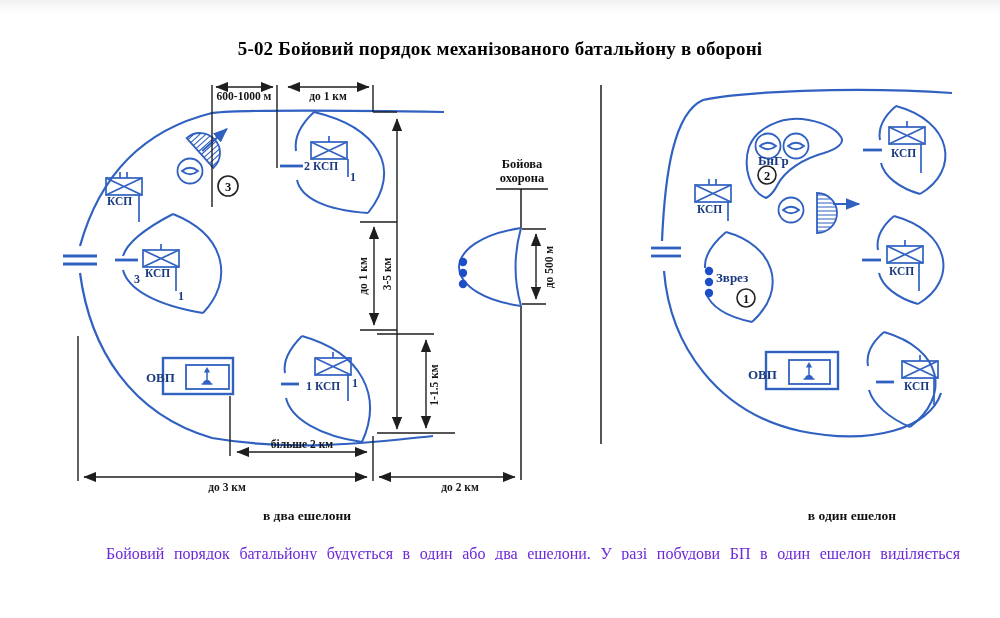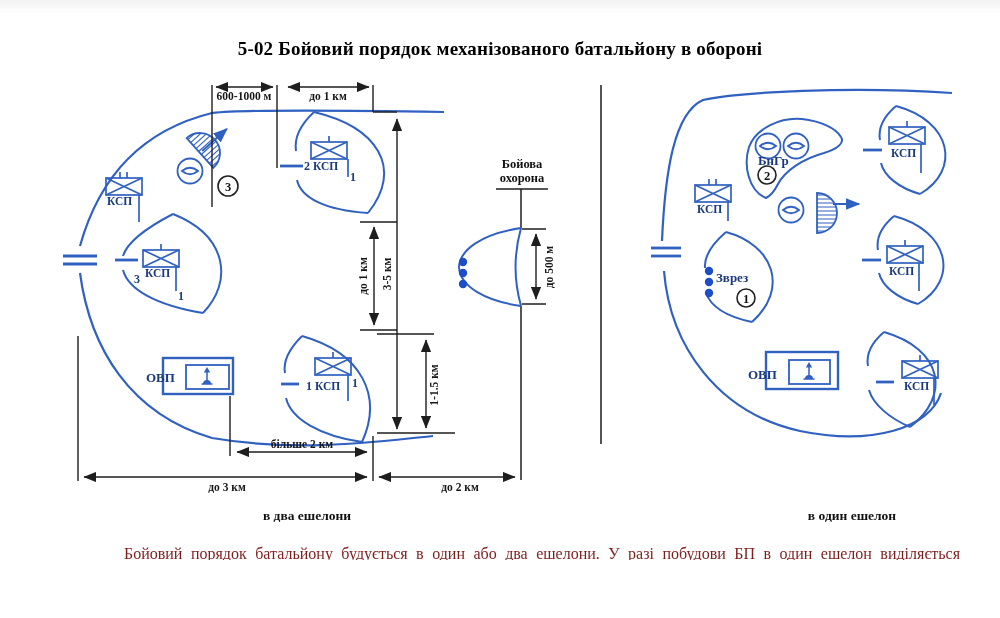--- a/index.html
+++ b/index.html
@@ -3,22 +3,22 @@
 <meta charset="utf-8">
 <style>
   html,body{margin:0;padding:0;background:#fff;}
   #page{position:relative;width:1000px;height:560px;background:#fff;overflow:hidden;
         font-family:"Liberation Serif",serif;}
   #topfade{position:absolute;left:0;top:0;width:1000px;height:14px;
         background:linear-gradient(#f1f1f1,#ffffff);}
   #title{position:absolute;left:0;right:0;top:38px;text-align:center;
         font-weight:bold;font-size:19px;color:#000;letter-spacing:.2px;}
   #diagram{position:absolute;left:0;top:0;width:1000px;height:618px;}
-  .body-text{position:absolute;left:80px;right:40px;top:544px;
-        font-size:16px;line-height:20.6px;color:#7f1d1d;}
+  .body-text{position:absolute;left:62px;right:40px;top:544px;
+        font-size:16px;line-height:20.6px;color:#6d28d9;}
   .bt-line{white-space:normal;}
   .indent{padding-left:44px;}
   .just{text-align:justify;text-align-last:justify;}
   #pagenum{position:absolute;left:0;right:0;top:602px;text-align:center;
         font-size:14.5px;color:#222;}
   #bottombar{position:absolute;left:0;top:609px;width:1000px;height:9px;
         background:#ececec;border-top:1px solid #adadad;}
   
   .m  {font:bold 11.5px "Liberation Serif",serif; fill:#171717;}
   .u  {font:bold 11.5px "Liberation Serif",serif; fill:#1a3a80;}

